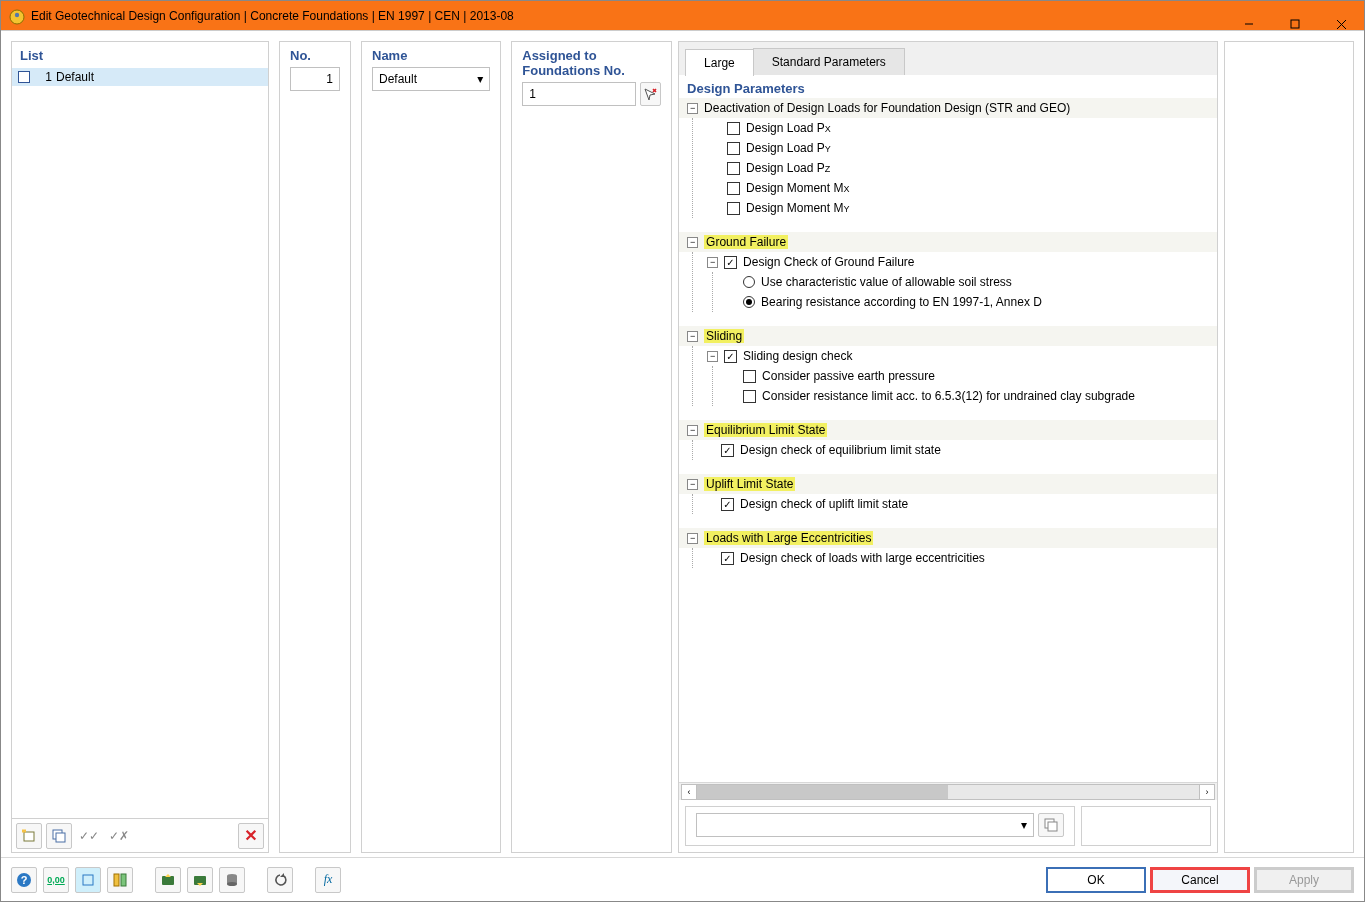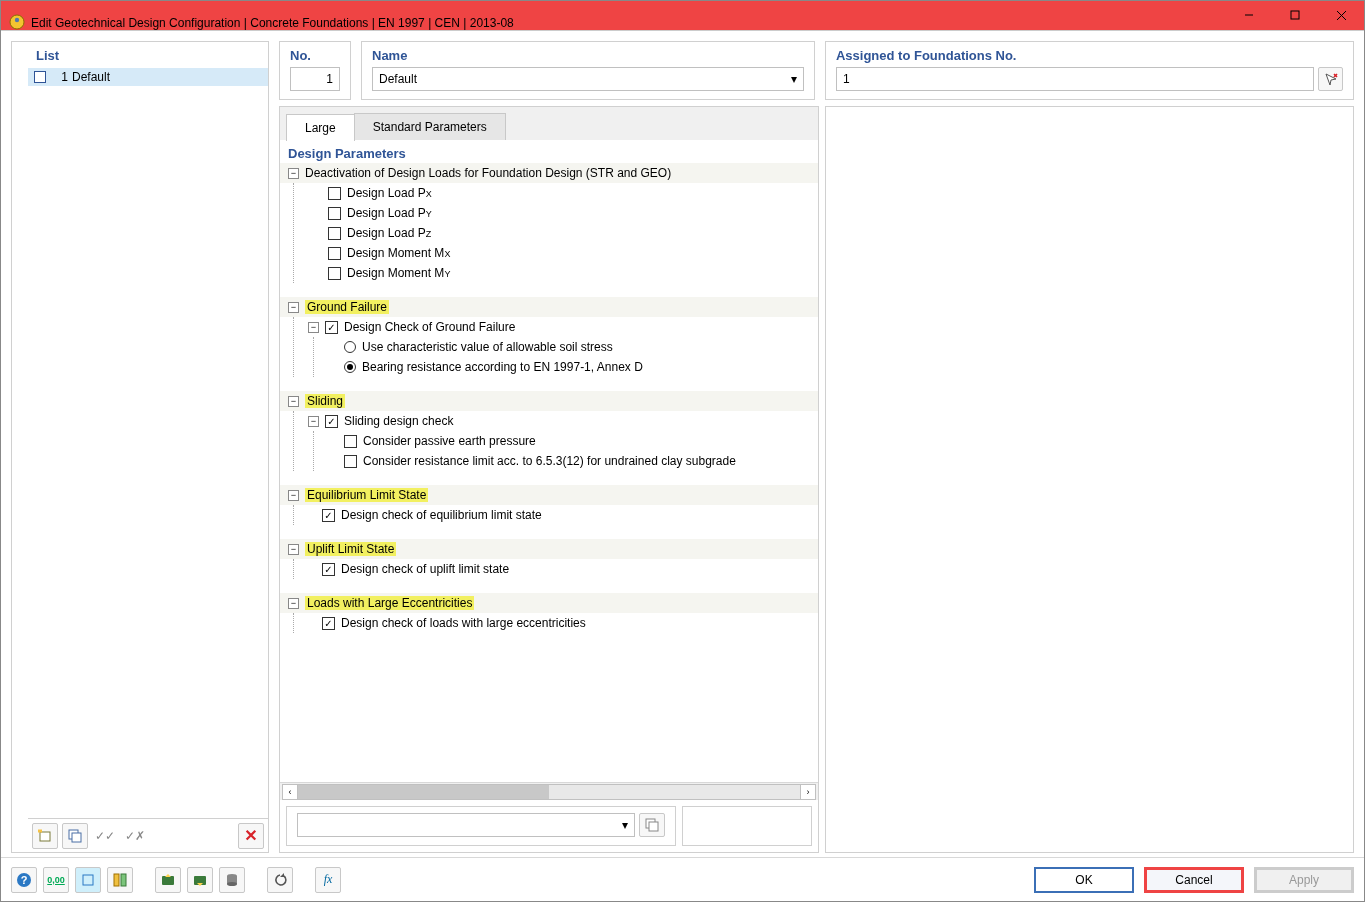--- a/index.html
+++ b/index.html
@@ -1,34 +1,34 @@
 <!DOCTYPE html>
 <html><head>
 <meta charset="utf-8">
 <style>
   * { box-sizing: border-box; font-family: "Segoe UI", Arial, sans-serif; }
   body { margin: 0; background: #fff; font-size: 12px; color: #000; }
   .window { width: 1365px; height: 902px; display: flex; flex-direction: column; border: 1px solid #888; }
-  .titlebar { height: 30px; display: flex; align-items: flex-end; padding: 8px 0 0 8px; background: #ef4444; border-bottom: 1px solid #ccc; }
+  .titlebar { height: 30px; display: flex; align-items: flex-start; padding: 8px 0 0 8px; background: #f97316; border-bottom: 1px solid #ccc; }
   .titlebar .icon { width:16px; height:16px; margin-right:6px; }
   .titlebar .title { flex:1; font-size:12px; color:#000; }
   .titlebar .winbtns { display:flex; }
   .titlebar .winbtn { width:46px; height:30px; display:flex; align-items:center; justify-content:center; }
   .content { flex:1; display:flex; padding:10px 10px 4px 10px; gap:10px; background:#fff; overflow:hidden;}
-  .leftcol { width:258px; display:flex; flex-direction:column;padding-left:16px; }
+  .leftcol { width:258px; display:flex; flex-direction:column; }
   .panel { border:1px solid #d0d0d0; background:#fff; }
   .panel-head { padding:6px 8px 4px 8px; color:#2f5496; font-weight:600; font-size:13px; }
   .list-body { flex:1; border-top:0; overflow:auto; background:#fff;}
   .list-row { display:flex; align-items:center; height:19px; padding-left:6px; background:#d6eaf8; border-top:1px solid #fff;}
   .list-row .sq { width:12px; height:12px; border:1px solid #2f5496; margin-right:6px; background:#fff;}
   .list-row .num { width:16px; text-align:right; margin-right:4px;}
   .left-toolbar { display:flex; align-items:center; gap:4px; padding:4px; height:34px; border-top:1px solid #d0d0d0;}
   .tb { width:26px; height:26px; border:1px solid #c8c8c8; border-radius:2px; display:flex; align-items:center; justify-content:center; background:#f7f7f7; font-size:12px;}
   .tb.flat { border-color:transparent; background:transparent;}
-  .rightcol { flex:1; display:flex; flex-direction:column; gap:6px; min-width:0;}
+  .rightcol { flex:1; display:flex; flex-direction:row; gap:6px; min-width:0;}
   .toprow { display:flex; gap:10px; }
   .box { border:1px solid #d0d0d0; padding:6px 10px 8px 10px; background:#fff;}
   .label { color:#2f5496; font-weight:600; font-size:13px; margin-bottom:4px; }
   input.fld, .selectlike { height:24px; border:1px solid #c0c0c0; background:#fff; padding:0 6px; font-size:12px; width:100%;}
   .selectlike { display:flex; align-items:center; justify-content:space-between;}
   .grey { background:#f2f2f2;}
   .mainarea { flex:1; display:flex; gap:6px; min-height:0;}
   .paramcol { width:540px; display:flex; flex-direction:column; border:1px solid #d0d0d0; background:#fff;}
   .extracol { flex:1; border:1px solid #d0d0d0; background:#fff;}
   .tabs { display:flex; padding:6px 6px 0 6px; background:#f0f0f0;}
@@ -45,21 +45,21 @@
   .hl { background:#f2f060; padding:0 2px;}
   .dotted { border-left:1px dotted #aaa;}
   .scrollbar { height:18px; display:flex; align-items:center; background:#f0f0f0; border-top:1px solid #d8d8d8; padding:0 2px;}
   .scroll-btn{width:16px;height:16px;border:1px solid #c0c0c0;background:#fff;display:flex;align-items:center;justify-content:center;font-size:9px;}
   .scroll-track{flex:1;height:16px;border:1px solid #c0c0c0;background:#e8e8e8;margin:0 -1px;position:relative;}
   .scroll-thumb{position:absolute;left:0;top:0;bottom:0;width:50%;background:#c8c8c8;}
   .commentbox { flex:1; }
   .comment-extra { width:130px; border:1px solid #d0d0d0; background:#fff;}
   .footer { display:flex; align-items:center; height:44px; padding:0 10px; border-top:1px solid #d8d8d8; background:#fff;}
   .footer .left { display:flex; gap:6px;}
-  .footer .right { margin-left:auto; display:flex; gap:10px;padding-left:12px;}
+  .footer .right { margin-left:auto; display:flex; gap:4px;padding-left:12px;}
   button.btn { width:100px; height:26px; border:3px solid #ef4444; background:#f4f6fa; font-size:12px;}
   button.btn.primary { border:2px solid #3b6fb6; background:#fff;}
   button.btn:disabled { color:#999; background:#f0f0f0; border-color:#ccc;}
   sub { font-size:9px; position:relative; bottom:-1px;}
   .tree-pad { padding-left:8px;}
   .shade { background:#f5f5f0;}
   .nowrap{white-space:nowrap;}
 </style>
 </head>
 <body>

